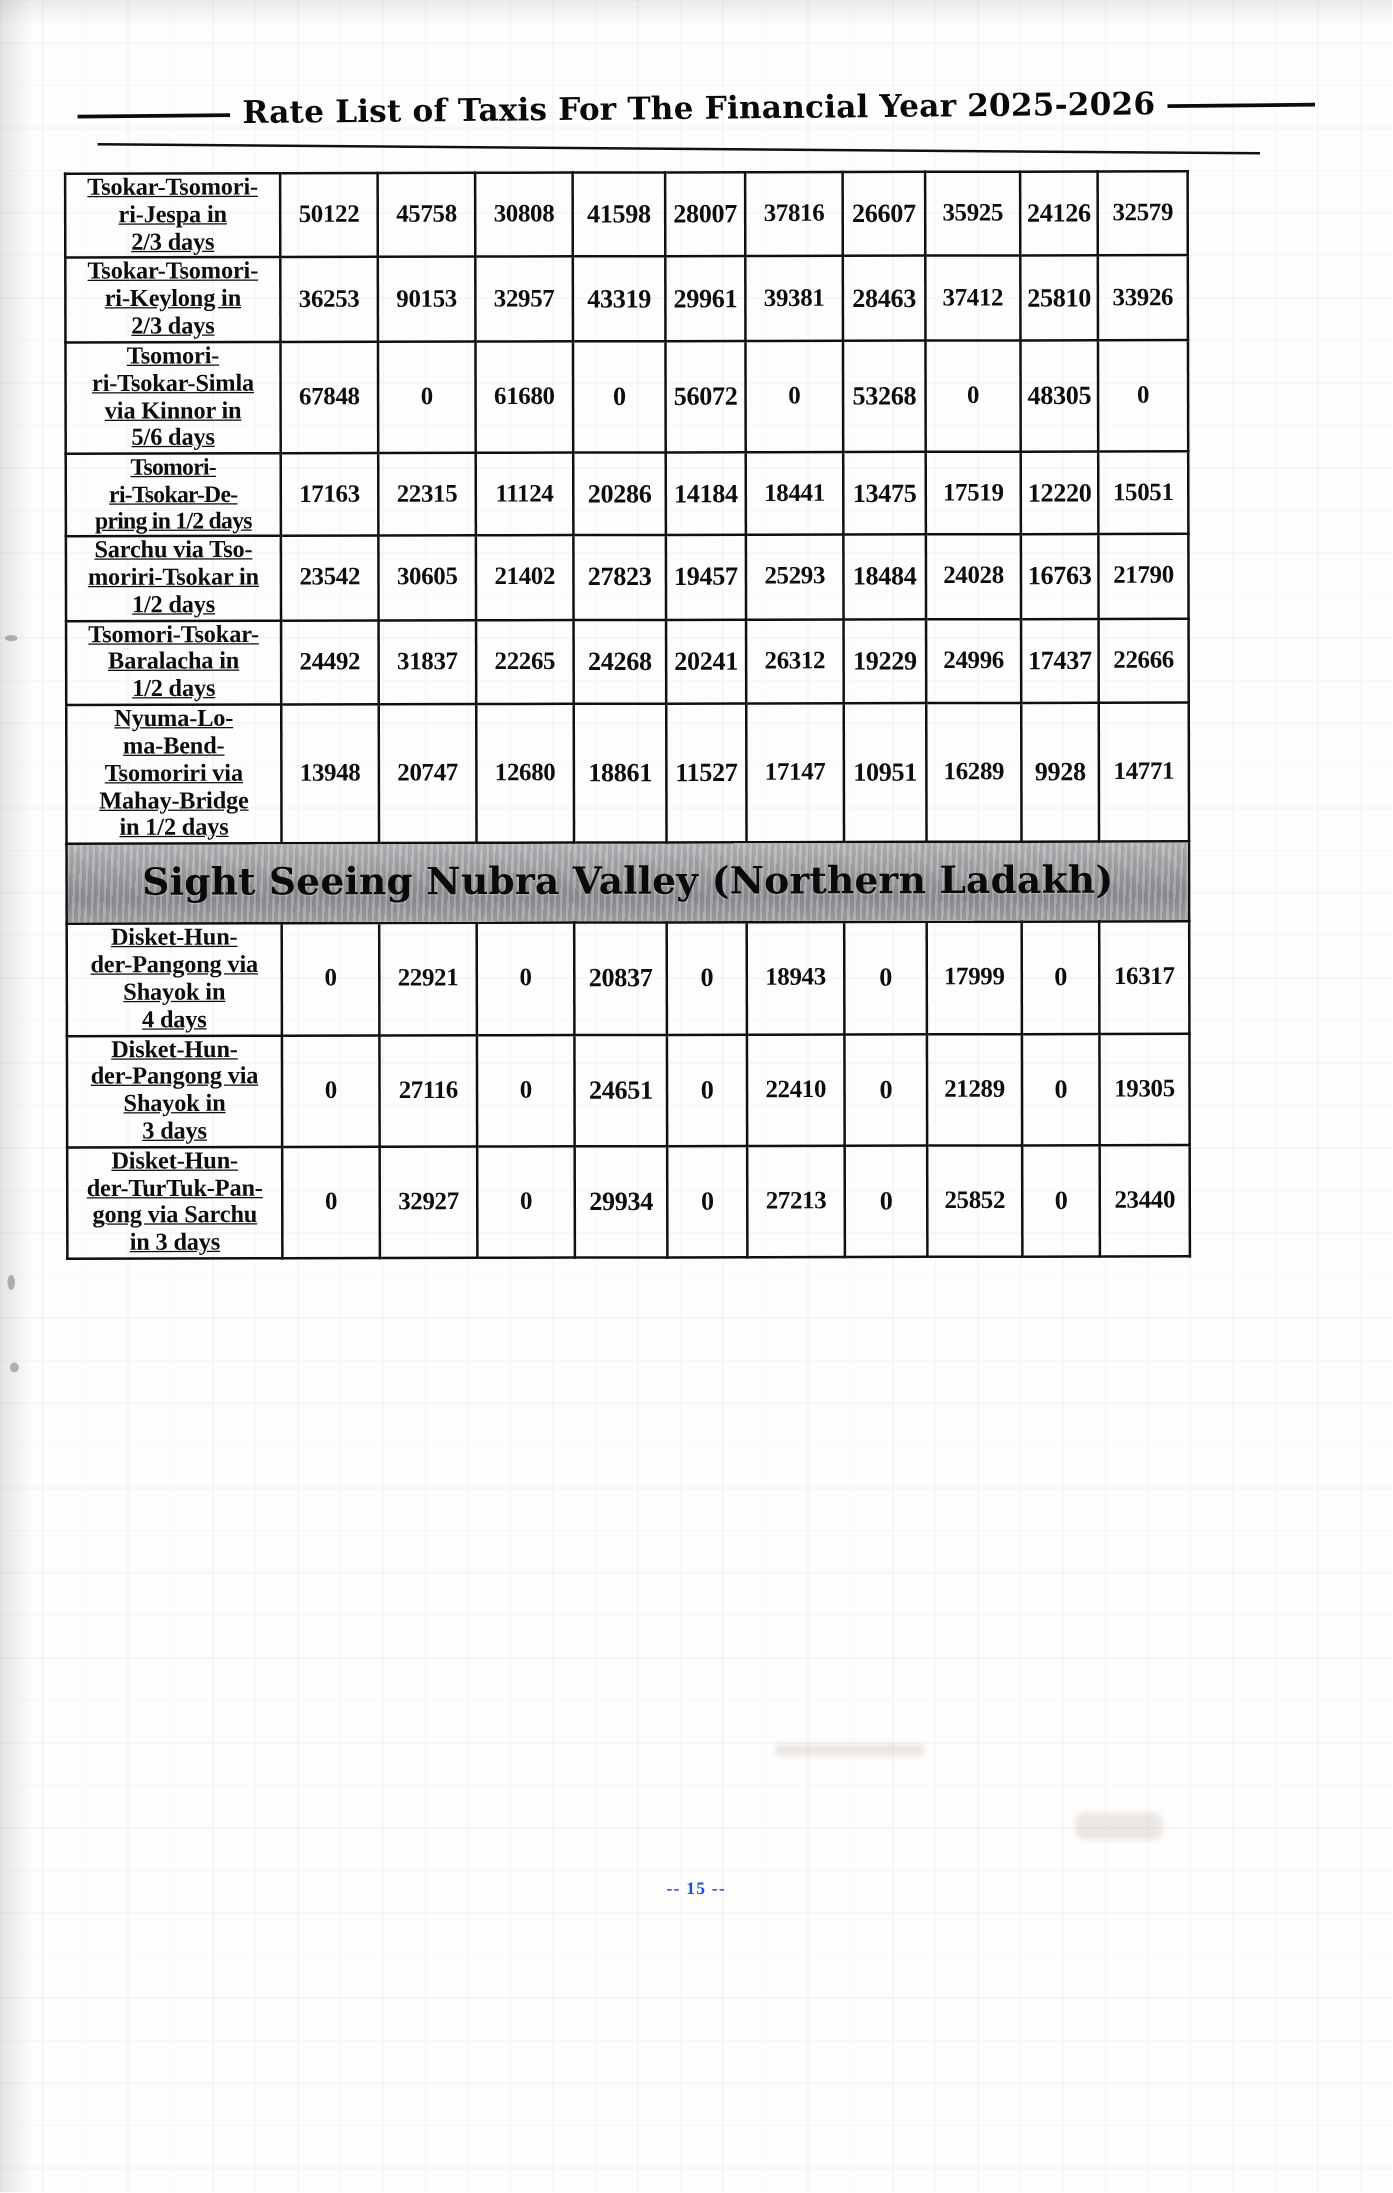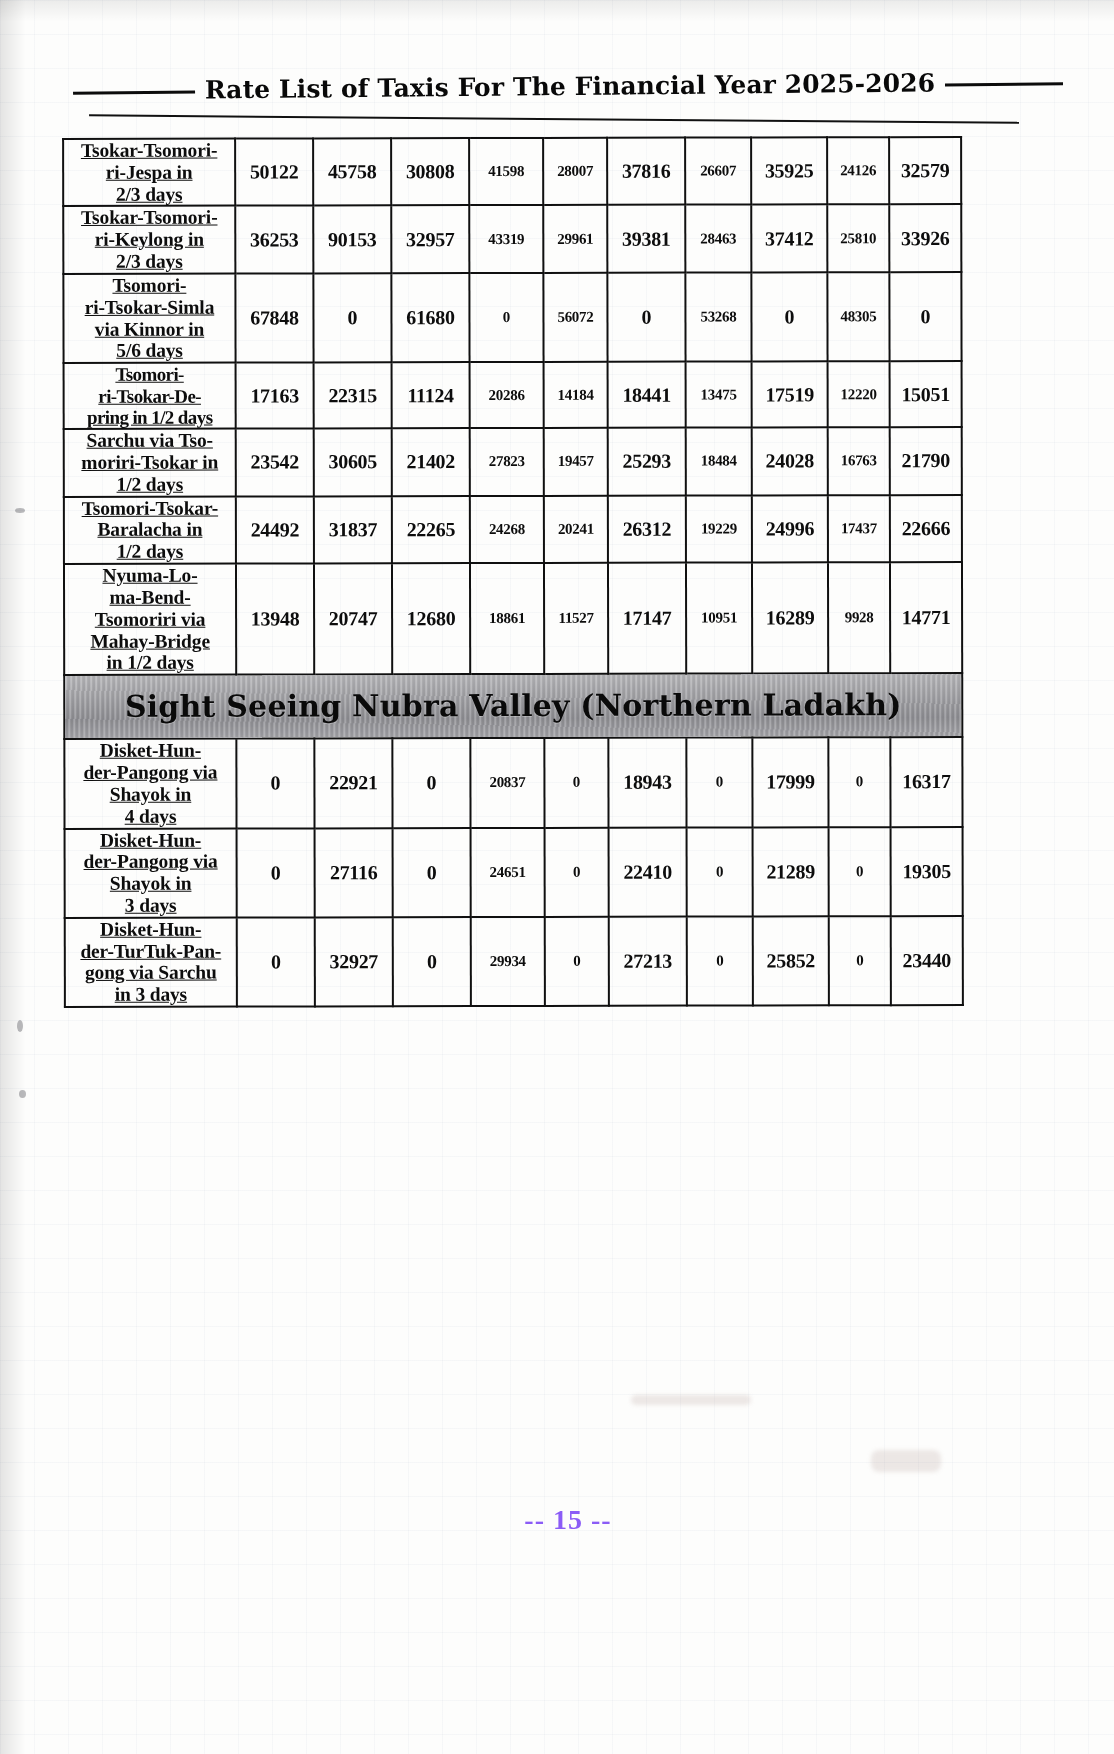--- a/index.html
+++ b/index.html
@@ -21,21 +21,21 @@
     position: absolute;
     inset: 0;
     background:
       repeating-linear-gradient(to right, rgba(120,140,170,0.055) 0 1px, rgba(0,0,0,0) 1px 34px),
       repeating-linear-gradient(to bottom, rgba(120,140,170,0.055) 0 1px, rgba(0,0,0,0) 1px 34px),
       #fdfdfc;
   }
 
   .sheet {
     position: absolute;
-    left: 11px; top: 0;
+    left: 0; top: 0;
     width: 912px;
     height: 1754px;
   }
 
   
   .title-wrap {
     position: absolute;
     left: 0;
     top: 72px;
     width: 1114px;
@@ -116,21 +116,21 @@
   col.c3 { width: 78px; }
   col.c4 { width: 74px; }
   col.c5 { width: 64px; }
   col.c6 { width: 78px; }
   col.c7 { width: 66px; }
   col.c8 { width: 76px; }
   col.c9 { width: 62px; }
   col.c10 { width: 72px; }
 
   
-  td.num.tight { font-size: 15px; }
+  td.num.tight { font-size: 21px; }
 
   tr.r-jespa td.route     { font-size: 19.5px; }
   tr.r-depring td.route   { font-size: 19px; letter-spacing: -0.6px; }
 
   
   td.section-banner {
     background:
       repeating-linear-gradient(92deg, rgba(255,255,255,0.20) 0 2px, rgba(0,0,0,0.05) 2px 5px),
       linear-gradient(180deg, #b5b5b8 0%, #9b9b9f 45%, #8d8d92 70%, #a2a2a6 100%);
     height: 62px;
@@ -153,22 +153,22 @@
 
   
   .footer {
     position: absolute;
     left: 0;
     top: 1504px;
     width: 1114px;
     text-align: center;
     font-family: "Liberation Serif", serif;
     font-weight: 700;
-    font-size: 28px;
-    color: #8b5cf6;
+    font-size: 14px;
+    color: #1d4ed8;
     letter-spacing: 1px;
   }
 
   
   .artifact {
     position: absolute;
     background: rgba(30,30,40,0.30);
     border-radius: 50%;
     pointer-events: none;
   }

